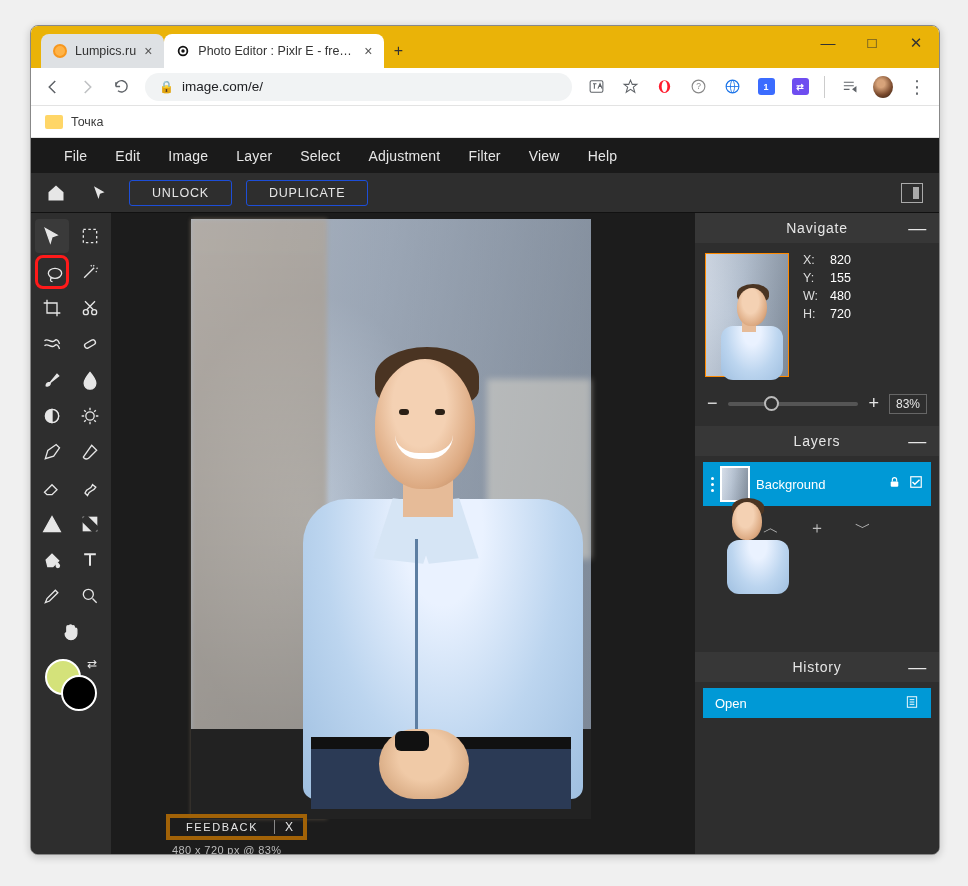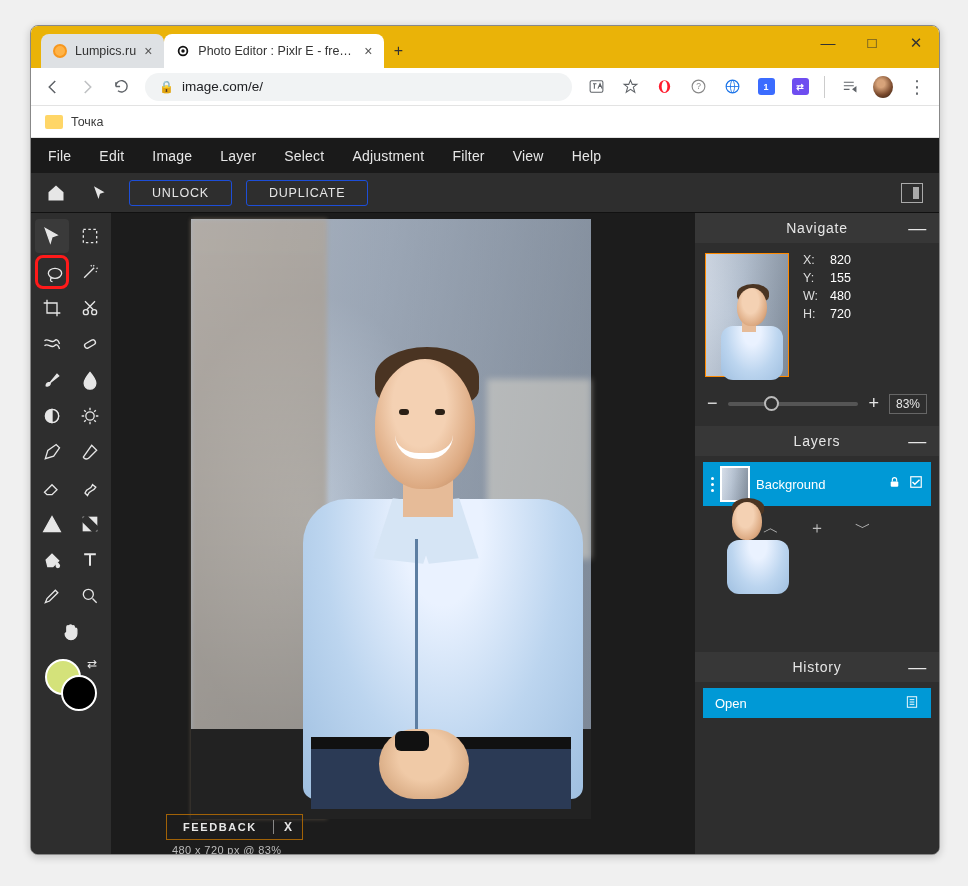--- a/index.html
+++ b/index.html
@@ -29,21 +29,21 @@
   .badge{width:17px;height:17px;background:#3b6cff;color:#fff;font-size:9px;display:flex;align-items:center;justify-content:center;border-radius:3px;font-weight:bold;}
   .purp{background:#6e4df0;}
   .avatar{width:22px;height:22px;border-radius:50%;background:radial-gradient(circle at 40% 35%, #d7a37a 20%, #7a4a2d 60%, #2a1a10 100%);}
 
   
   .bm-row{height:32px;background:#fff;display:flex;align-items:center;padding:0 14px;gap:8px;border-bottom:1px solid #e3e3e3;font-size:12.5px;color:#3b3b3b;}
   .bm-folder{width:18px;height:14px;background:#ffd667;border-radius:2px;}
 
   
   .app{position:absolute;left:0;right:0;top:112px;bottom:0;background:#0e0e0e;color:#ddd;}
-  .menu-bar{height:35px;background:#1a1a1a;display:flex;align-items:center;padding:0 4px;gap:2px;}
+  .menu-bar{height:35px;background:#1a1a1a;display:flex;align-items:center;padding:0 20px;gap:2px;}
   .menu-bar span{padding:0 13px;font-size:14px;color:#e6e6e6;letter-spacing:.2px;}
 
   .opt-bar{height:40px;background:#2e2e2e;display:flex;align-items:center;padding:0 10px;gap:14px;border-bottom:1px solid #111;}
   .opt-bar .homebtn, .opt-bar .arrowbtn{width:30px;height:30px;display:flex;align-items:center;justify-content:center;color:#e6e6e6;}
   .btn-out{border:1px solid #1d4ed8;color:#e6e6e6;background:transparent;padding:5px 22px;border-radius:3px;font-size:12.5px;letter-spacing:.8px;}
   .opt-msg{font-size:12.5px;color:#ddd;letter-spacing:.4px;}
   .panel-tog{margin-left:auto;margin-right:6px;border:1px solid #aaa;width:22px;height:20px;position:relative;}
   .panel-tog::after{content:"";position:absolute;right:3px;top:3px;bottom:3px;width:6px;background:#aaa;}
 
   .workspace{position:absolute;top:75px;bottom:0;left:0;right:0;display:flex;}
@@ -56,21 +56,21 @@
   .tool-wrap-hl{border:3px solid #ff1a1a;border-radius:8px; padding:0;}
   .color-swatch{grid-column:1 / span 2;height:60px;position:relative;margin-top:6px;}
   .swatch1{position:absolute;left:10px;top:2px;width:36px;height:36px;border-radius:50%;background:#d4e27a;border:2px solid #fff;}
   .swatch2{position:absolute;left:26px;top:18px;width:36px;height:36px;border-radius:50%;background:#000;border:2px solid #fff;}
   .swap-arrows{position:absolute;left:52px;top:0;color:#e6e6e6;font-size:12px;}
 
   
   .canvas-area{flex:1;background:#1c1c1c;position:relative;overflow:hidden;}
   .canvas{position:absolute;left:80px;top:6px;width:400px;height:600px;background:linear-gradient(#c9d4e2,#aab8c8);}
   .canvas .photo{position:absolute;inset:0;}
-  .feedback-tab{position:absolute;left:55px;bottom:14px;border:1px solid #a16207;height:26px;display:flex;align-items:center;font-weight:bold;}
+  .feedback-tab{position:absolute;left:55px;bottom:14px;border:4px solid #a16207;height:26px;display:flex;align-items:center;}
   .feedback-tab span:first-child{padding:0 16px;font-size:11px;letter-spacing:1.6px;color:#e6e6e6;}
   .feedback-tab span:last-child{padding:0 10px;border-left:1px solid #888;font-size:12px;color:#e6e6e6;}
   .status-dims{position:absolute;left:55px;bottom:-4px;font-size:11px;color:#bbb;letter-spacing:.4px;padding:2px 6px;}
 
   
   .panels{width:244px;background:#2e2e2e;display:flex;flex-direction:column;}
   .panel-head{height:30px;background:#373737;display:flex;align-items:center;justify-content:center;position:relative;font-size:14px;letter-spacing:.8px;color:#e6e6e6;}
   .panel-head .min{position:absolute;right:12px;font-size:18px;color:#e6e6e6;}
   .nav-body{padding:10px;display:flex;gap:14px;}
   .nav-thumb{width:84px;height:124px;border:1px solid #ff8a00;background:linear-gradient(#c9d4e2,#aab8c8);position:relative;}

